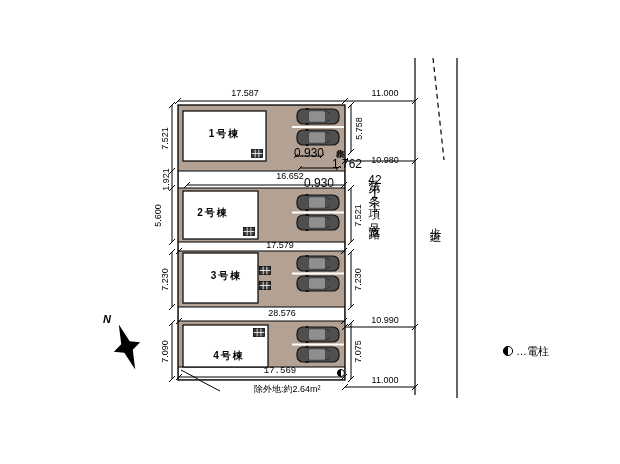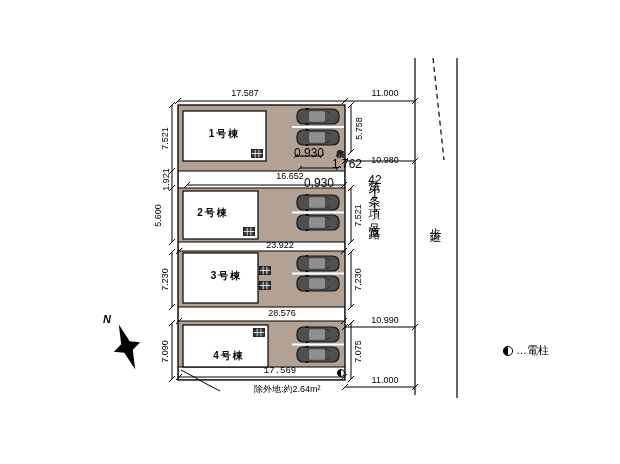--- a/index.html
+++ b/index.html
@@ -12,21 +12,21 @@
   .dim { position:absolute; font-size:9px; line-height:1; text-align:center; white-space:nowrap; }
   .sm  { font-size:12px; }
   .rot { width:44px; transform:rotate(-90deg); transform-origin:center; }
   .lot-label { position:absolute; font-size:10px; font-weight:bold; letter-spacing:2px; text-align:center; line-height:1; }
   .vtext { position:absolute; writing-mode:vertical-rl; text-orientation:upright; line-height:1.05; }
   .tcy { text-combine-upright:all; }
   .road-label { font-size:12px; letter-spacing:2px; left:368px; top:170px; }
   .sidewalk-label { font-size:12px; letter-spacing:3px; left:429px; top:218px; }
   .refuse-label { font-size:8.5px; letter-spacing:0.5px; left:336px; top:143px; }
   .note { position:absolute; font-size:9px; line-height:1; white-space:nowrap; }
-  .legend { position:absolute; left:502px; top:345px; display:flex; align-items:flex-start; gap:2px; font-size:11px; line-height:1; }
+  .legend { position:absolute; left:502px; top:345px; display:flex; align-items:center; gap:2px; font-size:11px; line-height:1; }
   .north-n { position:absolute; left:103px; top:313px; font-size:11px; font-weight:bold; font-style:italic; }
 </style>
 </head>
 <body>
 
 <div id="canvas">
 
   <svg id="plan-svg" width="620" height="464" viewBox="0 0 620 464">
     <defs>
       <symbol id="car" viewBox="0 0 44 17">
@@ -175,21 +175,21 @@
   <div class="lot-label" style="left:184px;top:271px;width:85px;">3号棟</div>
   <div class="lot-label" style="left:184px;top:339px;width:90px;margin-top:12px;">4号棟</div>
 
   <div class="dim" style="left:210px;top:89px;width:70px;">17.587</div>
   <div class="dim" style="left:355px;top:89px;width:60px;">11.000</div>
   <div class="dim" style="left:355px;top:156px;width:60px;">10.980</div>
   <div class="dim" style="left:355px;top:316px;width:60px;">10.990</div>
   <div class="dim" style="left:355px;top:376px;width:60px;">11.000</div>
   <div class="dim" style="left:260px;top:172px;width:60px;">16.652</div>
   <div class="dim sm" style="left:302px;top:177px;width:34px;">0.930</div>
-  <div class="dim" style="left:250px;top:241px;width:60px;">23.922</div>
+  <div class="dim" style="left:250px;top:241px;width:60px;">17.579</div>
   <div class="dim" style="left:252px;top:309px;width:60px;">28.576</div>
   <div class="dim" style="left:250px;top:367px;width:60px;font-family:Liberation Mono, monospace;">17.569</div>
   <div class="dim sm" style="left:294px;top:147px;width:30px;">0.930</div>
   <div class="dim sm" style="left:303px;top:158px;width:30px;margin-left:29px;">1.762</div>
 
   <div class="dim rot" style="left:143px;top:134px;">7.521</div>
   <div class="dim rot" style="left:144px;top:175px;">1.921</div>
   <div class="dim rot" style="left:136px;top:211px;">5.600</div>
   <div class="dim rot" style="left:143px;top:275px;">7.230</div>
   <div class="dim rot" style="left:143px;top:347px;">7.090</div>

